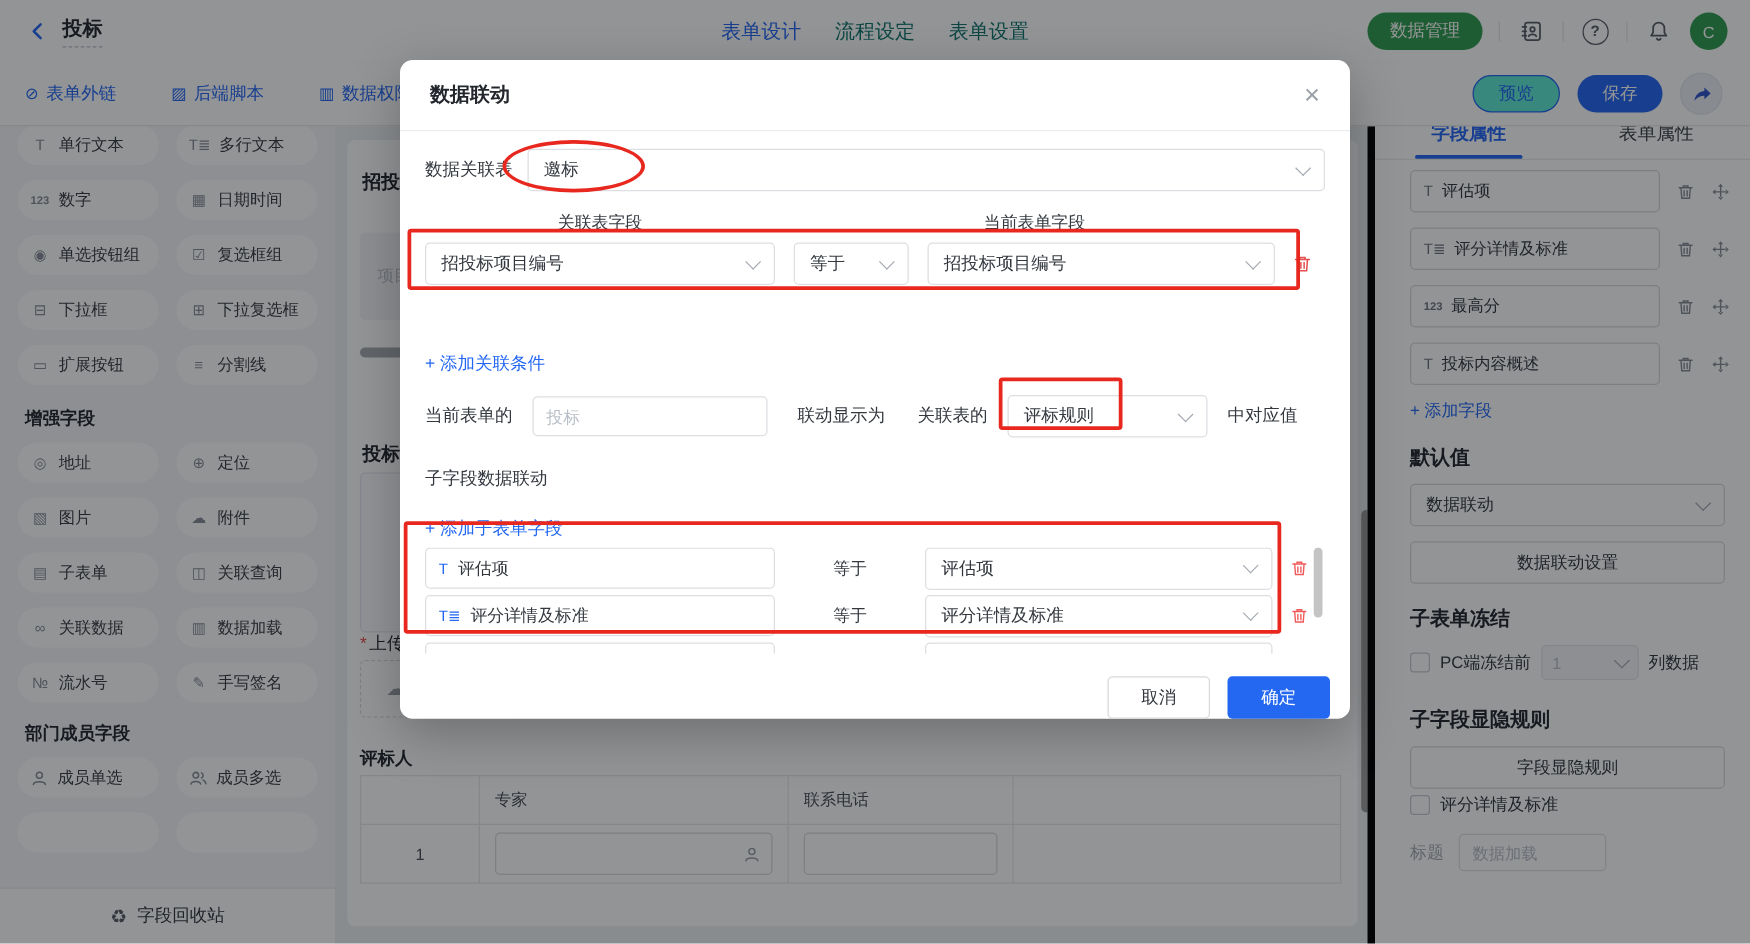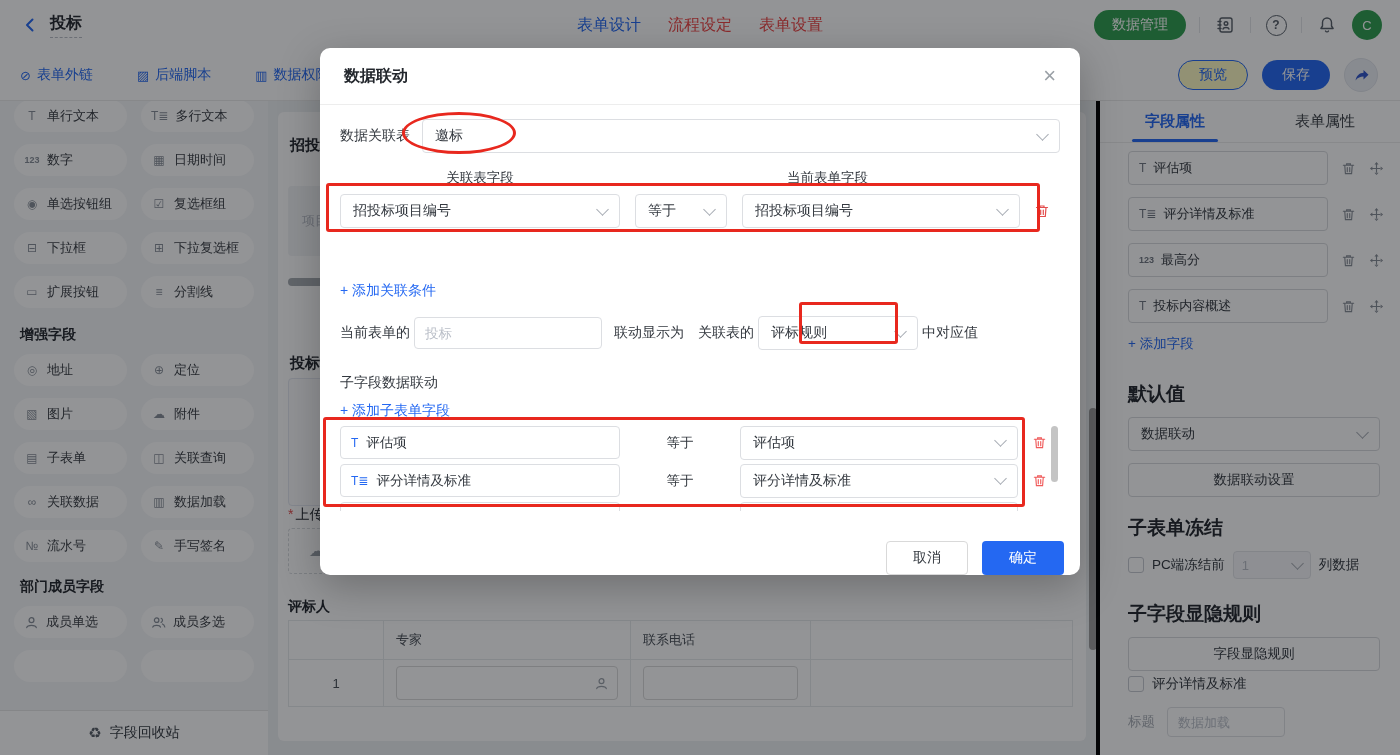--- a/index.html
+++ b/index.html
@@ -4,36 +4,36 @@
 <style>
   html,body{margin:0;padding:0;}
   body{font-family:"Liberation Sans","DejaVu Sans",sans-serif;-webkit-font-smoothing:antialiased;}
   .screen{position:relative;width:1400px;height:755px;overflow:hidden;background:#eef0f3;}
 
   
   .topbar{position:absolute;top:0;left:0;right:0;height:50px;background:#fff;border-bottom:1px solid #f0f0f0;display:flex;align-items:center;z-index:1;}
   .tb-left{display:flex;align-items:center;gap:8px;margin-left:18px;}
   .doc-title{font-size:16px;font-weight:bold;color:#23272d;border-bottom:1px dashed #b9bec7;padding-bottom:3px;}
   .tb-tabs{position:absolute;left:50%;transform:translateX(-50%);display:flex;gap:27px;}
-  .tab{font-size:16px;color:#ef4444;cursor:pointer;}
+  .tab{font-size:16px;color:#0f766e;cursor:pointer;}
   .tab.active{color:var(--primary);}
   .tb-right{margin-left:auto;display:flex;align-items:center;gap:13px;margin-right:18px;}
   .pill-green{background:var(--green);color:#fff;border:none;border-radius:16px;height:30px;padding:0 18px;font-size:14px;}
   .vsep{width:1px;height:16px;background:#e3e5e8;}
   .icon-btn{display:flex;align-items:center;justify-content:center;width:24px;height:24px;color:#565d66;}
   .h-icon{width:19px;height:19px;border:1.6px solid #565d66;border-radius:50%;color:#565d66;font-size:12px;font-weight:bold;display:flex;align-items:center;justify-content:center;}
   .avatar{width:30px;height:30px;border-radius:50%;background:var(--green);color:#fff;font-size:13px;display:flex;align-items:center;justify-content:center;}
 
   
   .toolbar{position:absolute;top:50px;left:0;right:0;height:50px;background:#fff;border-bottom:1px solid #e9e9e9;display:flex;align-items:center;z-index:1;}
   .tool-links{display:flex;gap:44px;margin-left:20px;}
   .tool-link{display:flex;align-items:center;gap:6px;color:var(--primary);font-size:14px;cursor:pointer;}
   .tl-glyph{font-size:13px;}
   .tool-actions{margin-left:auto;display:flex;align-items:center;gap:14px;margin-right:22px;}
-  .btn-outline{height:30px;padding:0 20px;border-radius:16px;border:1px solid var(--primary);color:var(--primary);background:#fef9c3;font-size:14px;}
+  .btn-outline{height:30px;padding:0 20px;border-radius:16px;border:1px solid var(--primary);color:var(--primary);background:#5eead4;font-size:14px;}
   .btn-solid{height:30px;padding:0 20px;border-radius:16px;border:none;color:#fff;background:var(--primary);font-size:14px;}
   .share-circle{width:32px;height:32px;border-radius:50%;background:#eceff5;border:1px solid #e0e4ea;display:flex;align-items:center;justify-content:center;}
 
   
   .left-panel{position:absolute;top:100px;left:0;width:268px;bottom:0;background:#f5f6f8;border-right:1px solid #e8e8e8;overflow:hidden;}
   .lp-title{font-size:14px;font-weight:bold;color:#23272d;margin:16px 0 10px 20px;}
   .lp-grid{display:grid;grid-template-columns:113px 113px;gap:12px 14px;padding:0 14px;}
   .field-pill{height:32px;border-radius:16px;background:#fff;display:flex;align-items:center;padding:0 10px;gap:7px;font-size:13px;color:#383c42;cursor:grab;}
   .fp-glyph{font-size:12px;color:#878e98;min-width:16px;text-align:center;}
   .fp-glyph.g-sm{font-size:9px;font-weight:bold;letter-spacing:0;}
@@ -54,33 +54,33 @@
   .cv-upload-box{position:absolute;left:20px;top:428px;width:252px;height:46px;border:1px dashed #d6d9de;border-radius:4px;background:#fff;display:flex;align-items:center;padding-left:20px;box-sizing:border-box;color:#9aa0a8;font-size:15px;}
   .cv-rater{position:absolute;left:20px;top:498px;font-size:14px;font-weight:bold;color:#23272d;}
   .cv-table{position:absolute;left:20px;top:520px;width:785px;border-collapse:collapse;}
   .cv-table td,.cv-table th{border:1px solid #e7e9ec;font-weight:normal;font-size:13px;color:#494f57;text-align:left;padding:0 12px;}
   .cv-table thead th{height:38px;}
   .cv-table tbody td{height:46px;}
   .cell-input{height:32px;border:1px solid #d9d9d9;border-radius:4px;background:#fff;display:flex;align-items:center;justify-content:flex-end;padding:0 8px;color:#9aa0a8;}
   .cv-vscroll{position:absolute;right:3px;top:308px;width:8px;height:242px;border-radius:4px;background:#9b9b9b;}
 
   
-  .right-panel{position:absolute;top:100px;right:0;width:300px;bottom:0;background:#fff;border-left:4px solid #000000;overflow:hidden;}
+  .right-panel{position:absolute;top:85px;right:0;width:300px;bottom:0;background:#fff;border-left:6px solid #000000;overflow:hidden;}
   .rp-tabs{height:42px;display:flex;border-bottom:1px solid #ececec;}
   .rp-tab{flex:1;display:flex;align-items:center;justify-content:center;font-size:15px;color:#3c4046;position:relative;cursor:pointer;}
   .rp-tab.active{color:var(--primary);font-weight:bold;}
   .rp-tab.active::after{content:"";position:absolute;bottom:0;left:50%;transform:translateX(-50%);width:86px;height:3px;border-radius:2px;background:var(--primary);}
   .rp-body{padding:8px 14px 0 28px;}
   .rp-field-row{display:flex;align-items:center;margin-bottom:12px;}
   .rp-field-box{width:200px;height:34px;border:1px solid #d8dadd;border-radius:4px;display:flex;align-items:center;gap:7px;padding:0 10px;box-sizing:border-box;font-size:13px;color:#33383f;background:#fff;}
   .rp-glyph{font-size:12px;color:#6f7680;}
   .rp-glyph.g-sm{font-size:9px;font-weight:bold;}
   .rp-ico{color:#878d96;margin-left:13px;display:flex;cursor:pointer;}
   .rp-add{font-size:13.5px;color:var(--primary);margin:2px 0 4px;cursor:pointer;}
-  .rp-h{font-size:19px;font-weight:bold;color:#23272d;margin:28px 0 10px;}
+  .rp-h{font-size:16px;font-weight:bold;color:#23272d;margin:18px 0 10px;}
   .rp-select{width:252px;height:34px;border:1px solid #d8dadd;border-radius:4px;display:flex;align-items:center;padding:0 12px;box-sizing:border-box;font-size:13.5px;color:#33383f;background:#fff;}
   .rp-btn{width:252px;height:34px;border:1px solid #d8dadd;border-radius:4px;background:#fff;font-size:13.5px;color:#33383f;margin-top:12px;}
   .rp-check-row{display:flex;align-items:center;gap:8px;font-size:13.5px;color:#33383f;margin-top:4px;flex-wrap:nowrap;}
   .cb{width:16px;height:16px;border:1px solid #c6cad1;border-radius:3px;background:#fff;box-sizing:border-box;flex:none;}
   .mini-select{width:78px;height:28px;background:#f6f7f9;border:1px solid #e2e4e8;border-radius:4px;display:flex;align-items:center;padding:0 8px;box-sizing:border-box;color:#b9bec7;font-size:13px;}
   .rp-title-row{display:flex;align-items:center;gap:12px;margin-top:14px;font-size:13.5px;color:#a6abb3;}
   .rp-input{width:118px;height:30px;border:1px solid #dfe1e5;border-radius:4px;padding:0 10px;font-size:13px;color:#33383f;box-sizing:border-box;}
   .rp-input::placeholder{color:#b9bec7;}
 
   
@@ -98,25 +98,25 @@
   .chev{width:8px;height:8px;border-right:1.6px solid #a6abb3;border-bottom:1.6px solid #a6abb3;transform:rotate(45deg);margin-top:-4px;flex:none;}
   .m-col-headers{display:flex;margin-bottom:6px;font-size:13.5px;color:#33383f;}
   .mch-left{width:280px;text-align:center;}
   .mch-right{width:385px;text-align:center;margin-left:15px;}
   .m-cond-row{display:flex;align-items:center;margin-bottom:0;height:36px;}
   .w-280{width:280px;}
   .w-92{width:92px;margin-left:15px;}
   .w-278{width:278px;margin-left:15px;}
   .m-trash{margin-left:14px;color:var(--danger);display:flex;cursor:pointer;}
   .m-add{font-size:14px;color:var(--primary);margin-top:53px;cursor:pointer;}
-  .m-cur-row{display:flex;align-items:center;gap:4px;margin-top:16px;}
+  .m-cur-row{display:flex;align-items:center;gap:16px;margin-top:16px;}
   .m-input{width:188px;height:32px;border:1px solid #dcdee2;border-radius:4px;padding:0 10px;font-size:13.5px;box-sizing:border-box;color:#33383f;}
   .m-input::placeholder{color:#b9bec7;}
   .m-sub-title{font-size:14px;color:#33383f;margin-top:24px;}
-  .m-add2{font-size:14px;color:var(--primary);margin-top:10px;cursor:pointer;}
+  .m-add2{font-size:14px;color:var(--primary);margin-top:22px;cursor:pointer;}
   .m-subrows{position:relative;margin-top:6px;height:85px;overflow:hidden;}
   .m-subrow{display:flex;align-items:center;height:33px;margin-bottom:5px;}
   .m-fieldbox{width:280px;height:33px;border:1px solid #dcdee2;border-radius:4px;display:flex;align-items:center;gap:8px;padding:0 10px;box-sizing:border-box;font-size:13.5px;color:#33383f;background:#fff;}
   .fb-glyph{color:var(--primary);font-size:12px;}
   .m-op{width:120px;text-align:center;font-size:13.5px;color:#33383f;}
   .m-subsel{width:278px;}
   .m-scroll{position:absolute;right:2px;top:0;width:7px;height:56px;border-radius:4px;background:#c4c4c4;}
   .m-footer{position:absolute;right:16px;bottom:0;display:flex;gap:14px;}
   .m-cancel{width:82px;height:34px;border:1px solid #d9d9d9;border-radius:4px;background:#fff;font-size:14px;color:#33383f;}
   .m-ok{width:82px;height:34px;border:none;border-radius:4px;background:var(--primary);font-size:14px;color:#fff;}

